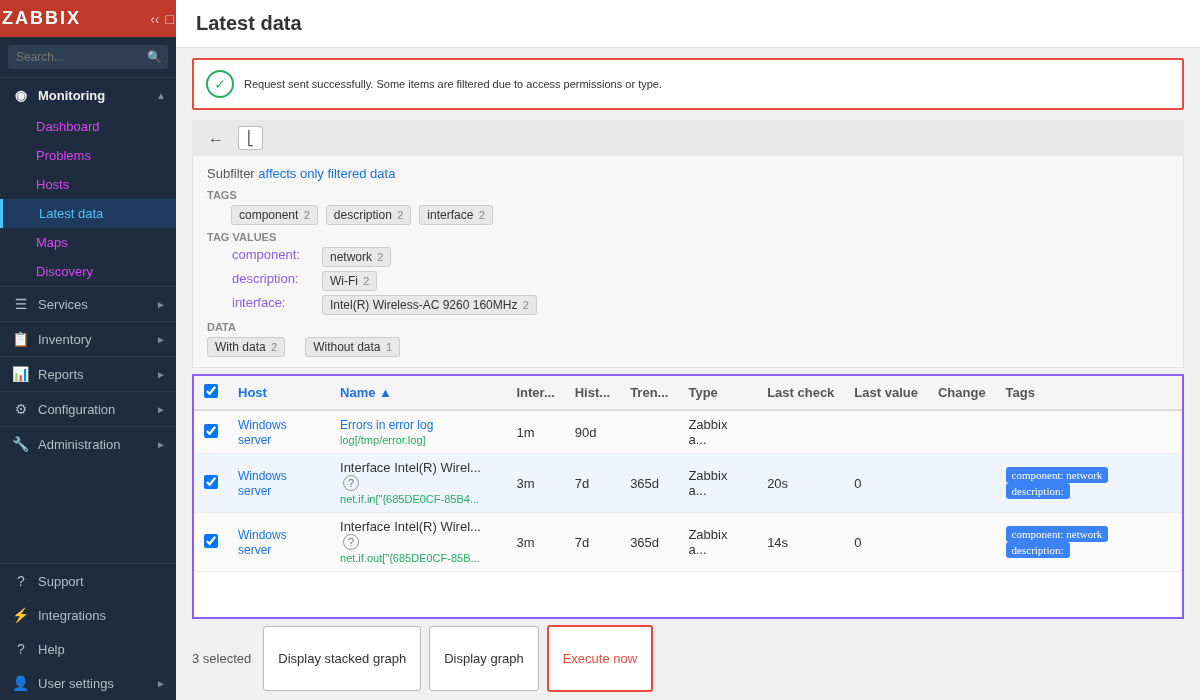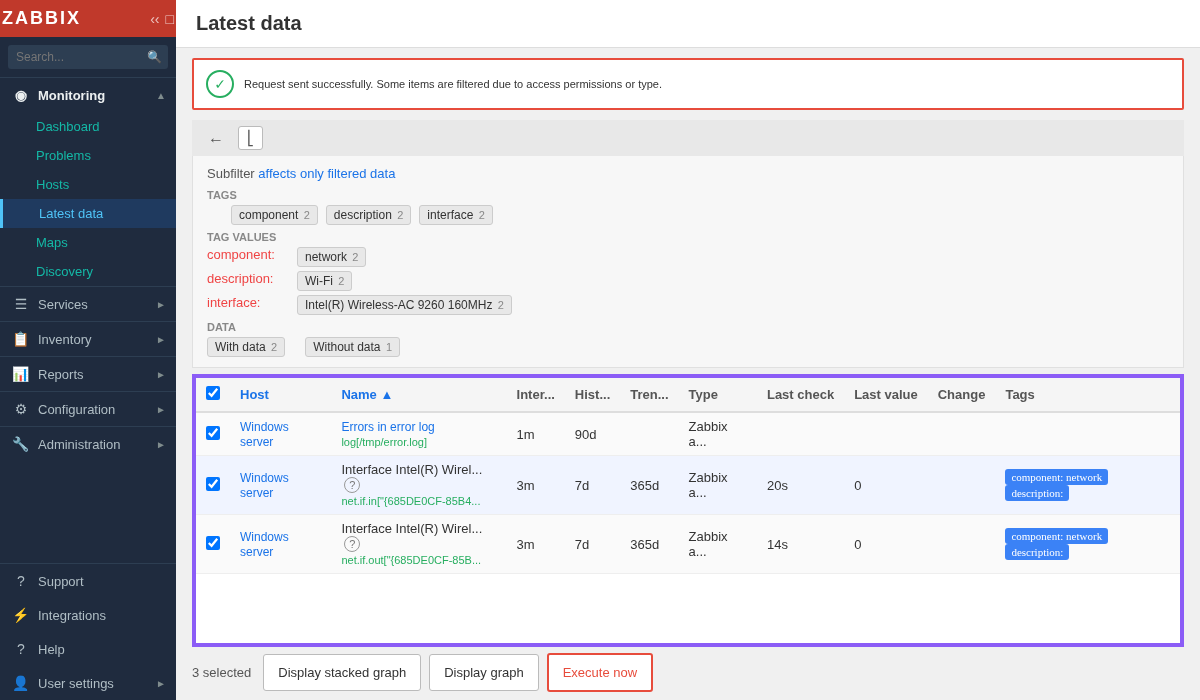--- a/index.html
+++ b/index.html
@@ -74,21 +74,21 @@
       color: #b0bec5;
       gap: 8px;
       font-size: 13px;
     }
     .sidebar-item.section-header { font-weight: bold; color: #ecf0f1; }
     .sidebar-item .icon { width: 18px; text-align: center; font-size: 14px; }
     .sidebar-item .arrow { margin-left: auto; font-size: 10px; color: #7f8c8d; }
     .sidebar-sub-item {
       padding: 7px 10px 7px 36px;
       cursor: pointer;
-      color: #14b8a6;
+      color: #d946ef;
       font-size: 13px;
     }
     .sidebar-sub-item.active {
       background: #1f3a5f;
       color: #4fc3f7;
       border-left: 3px solid #4fc3f7;
     }
 
     
     .main-content {
@@ -206,39 +206,40 @@
       font-size: 11px;
       margin-left: 2px;
     }
     .tag-value-row {
       display: flex;
       align-items: flex-start;
       margin-bottom: 4px;
       font-size: 13px;
     }
     .tag-value-key {
-      color: #ef4444;
+      color: #8b5cf6;
       min-width: 90px;
+      margin-left: 25px;
     }
     .tag-value-val {
       display: flex;
       gap: 6px;
       flex-wrap: wrap;
     }
     .data-row {
       display: flex;
       gap: 20px;
       margin-top: 4px;
     }
 
     
     .table-area {
       margin: 6px 16px 0 16px;
       background: white;
-      border: 4px solid #8b5cf6;
+      border: 2px solid #8b5cf6;
       flex: 1;
       overflow: auto;
     }
     table {
       width: 100%;
       border-collapse: collapse;
       font-size: 13px;
     }
     thead tr {
       background: #f5f5f5;
@@ -294,21 +295,21 @@
       display: flex;
       align-items: center;
       gap: 8px;
     }
     .selected-count {
       color: #555;
       font-size: 13px;
       margin-right: 4px;
     }
     .btn {
-      padding: 10px 14px;
+      padding: 24px 14px;
       border: 1px solid #bbb;
       border-radius: 3px;
       background: white;
       cursor: pointer;
       font-size: 13px;
       color: #333;
     }
     .btn-outline-red {
       border: 2px solid #e74c3c;
       color: #e74c3c;

